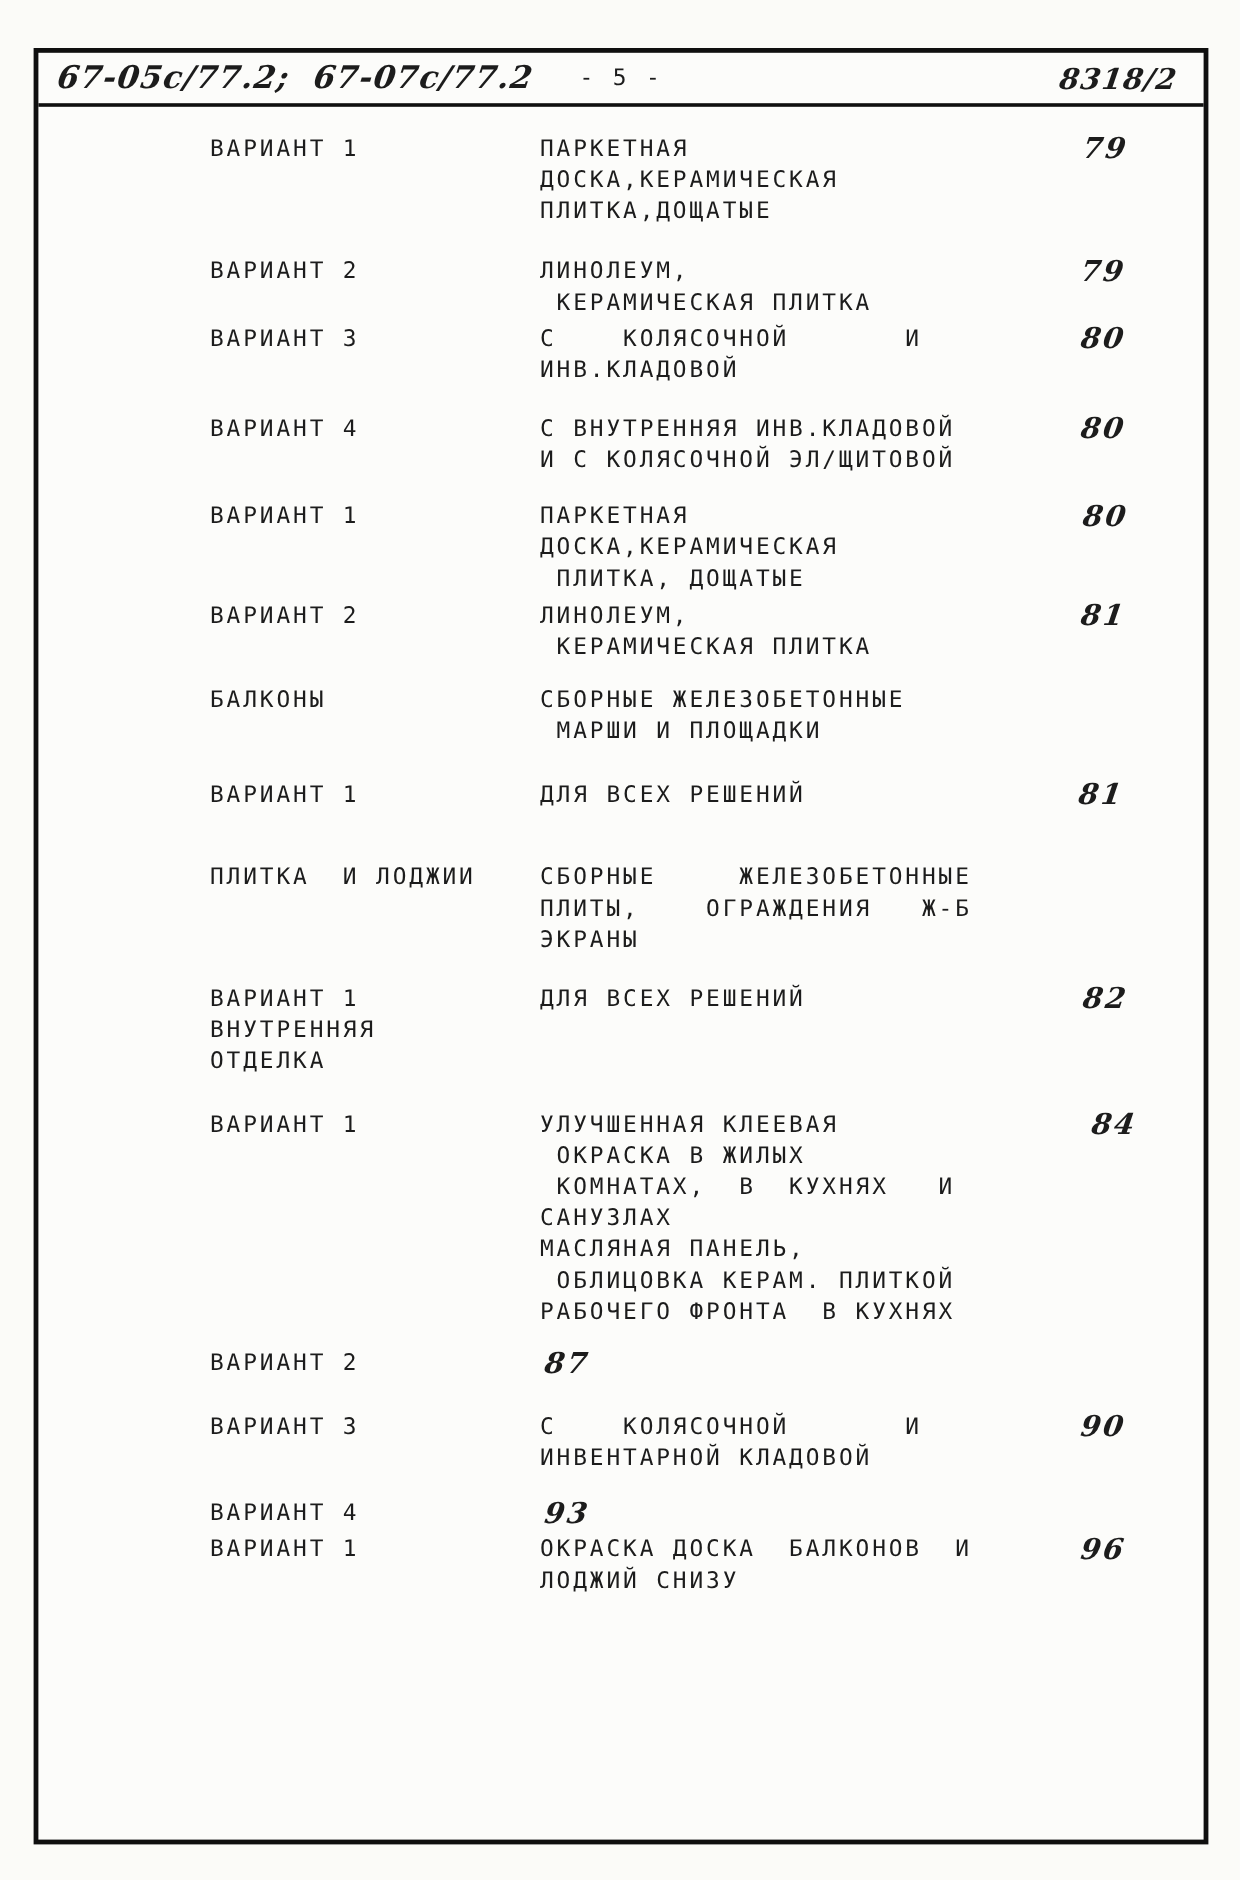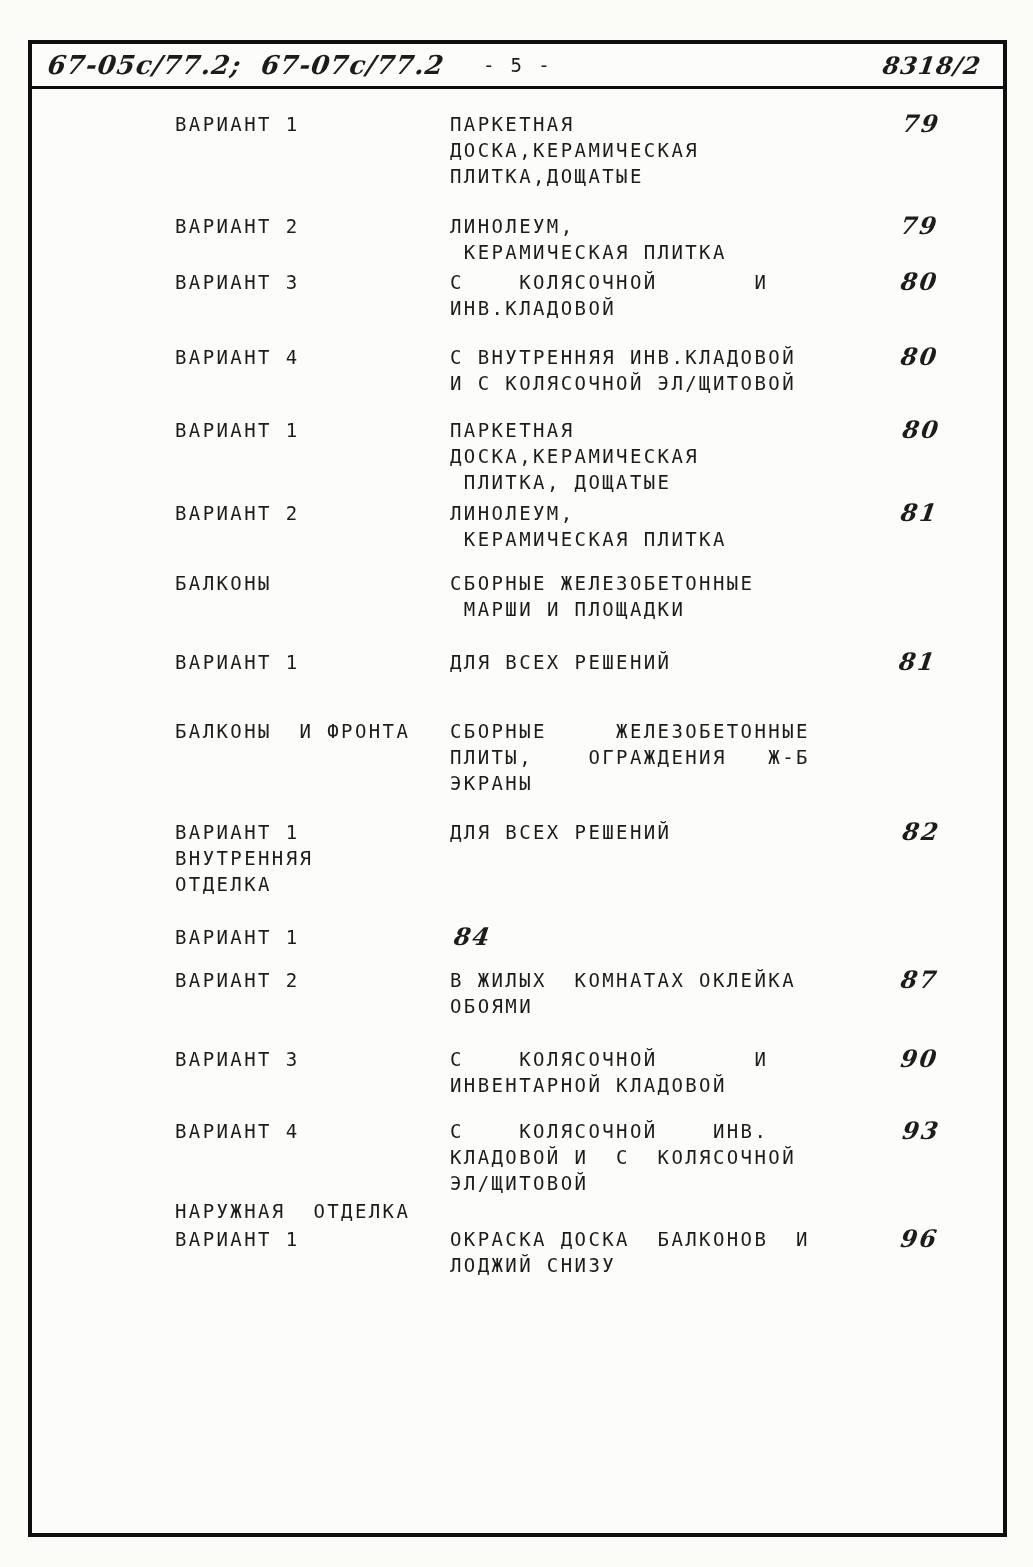--- a/index.html
+++ b/index.html
@@ -159,64 +159,65 @@
     <div class="hand pagenum"></div>
   </div>
 
   <div class="row">
     <div class="cell label">ВАРИАНТ 1</div>
     <div class="cell desc">ДЛЯ ВСЕХ РЕШЕНИЙ</div>
     <div class="hand pagenum">81</div>
   </div>
 
   <div class="row">
-    <div class="cell label">БАЛКОНЫ  И ФРОНТА</div>
+    <div class="cell label">ПЛИТКА  И ЛОДЖИИ</div>
     <div class="cell desc">СБОРНЫЕ     ЖЕЛЕЗОБЕТОННЫЕ
 ПЛИТЫ,    ОГРАЖДЕНИЯ   Ж-Б
 ЭКРАНЫ</div>
     <div class="hand pagenum"></div>
   </div>
 
   <div class="row">
     <div class="cell label">ВАРИАНТ 1
 ВНУТРЕННЯЯ
 ОТДЕЛКА</div>
     <div class="cell desc">ДЛЯ ВСЕХ РЕШЕНИЙ</div>
     <div class="hand pagenum">82</div>
   </div>
 
   <div class="row">
     <div class="cell label">ВАРИАНТ 1</div>
+    <div class="cell desc">УЛУЧШЕННАЯ КЛЕЕВАЯ
+ ОКРАСКА В ЖИЛЫХ
+ КОМНАТАХ,  В  КУХНЯХ   И
+САНУЗЛАХ
+МАСЛЯНАЯ ПАНЕЛЬ,
+ ОБЛИЦОВКА КЕРАМ. ПЛИТКОЙ
+РАБОЧЕГО ФРОНТА  В КУХНЯХ</div>
     <div class="hand pagenum">84</div>
   </div>
 
   <div class="row">
     <div class="cell label">ВАРИАНТ 2</div>
-    <div class="cell desc">В ЖИЛЫХ  КОМНАТАХ ОКЛЕЙКА
-ОБОЯМИ</div>
     <div class="hand pagenum">87</div>
   </div>
 
   <div class="row">
     <div class="cell label">ВАРИАНТ 3</div>
     <div class="cell desc">С    КОЛЯСОЧНОЙ       И
 ИНВЕНТАРНОЙ КЛАДОВОЙ</div>
     <div class="hand pagenum">90</div>
   </div>
 
   <div class="row">
     <div class="cell label">ВАРИАНТ 4</div>
-    <div class="cell desc">С    КОЛЯСОЧНОЙ    ИНВ.
-КЛАДОВОЙ И  С  КОЛЯСОЧНОЙ
-ЭЛ/ЩИТОВОЙ</div>
     <div class="hand pagenum">93</div>
   </div>
 
   <div class="row">
-    <div class="cell label">НАРУЖНАЯ  ОТДЕЛКА</div>
     <div class="cell desc"></div>
     <div class="hand pagenum"></div>
   </div>
 
   <div class="row">
     <div class="cell label">ВАРИАНТ 1</div>
     <div class="cell desc">ОКРАСКА ДОСКА  БАЛКОНОВ  И
 ЛОДЖИЙ СНИЗУ</div>
     <div class="hand pagenum">96</div>
   </div>

